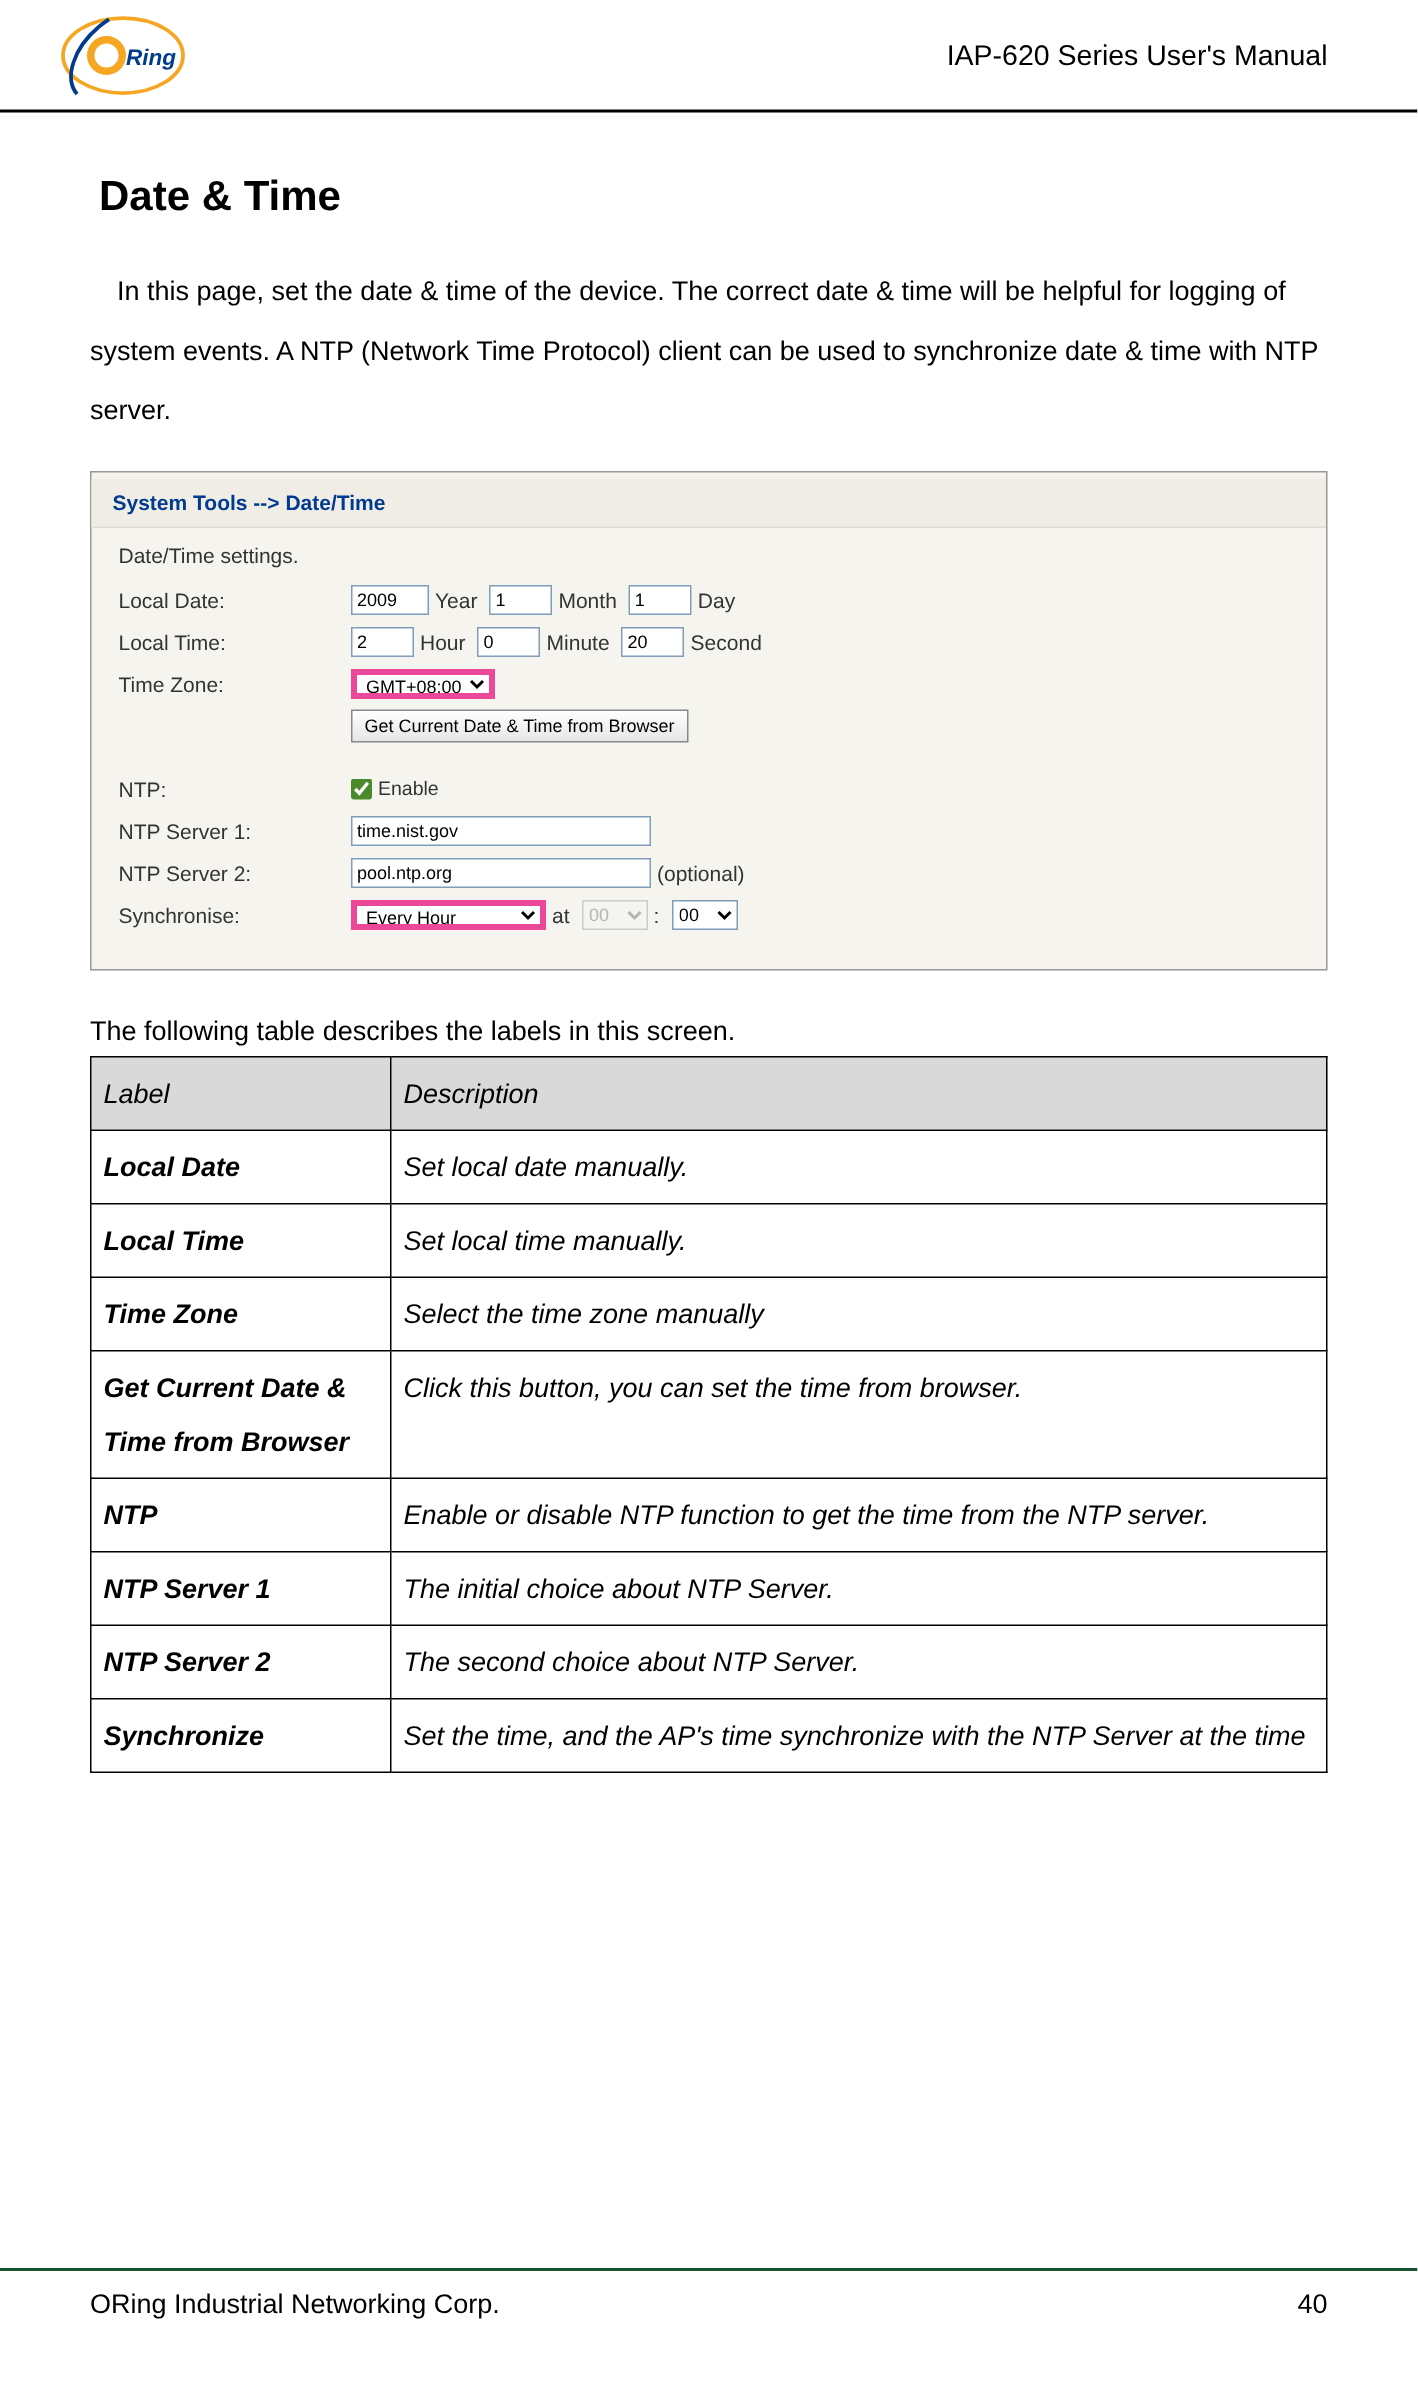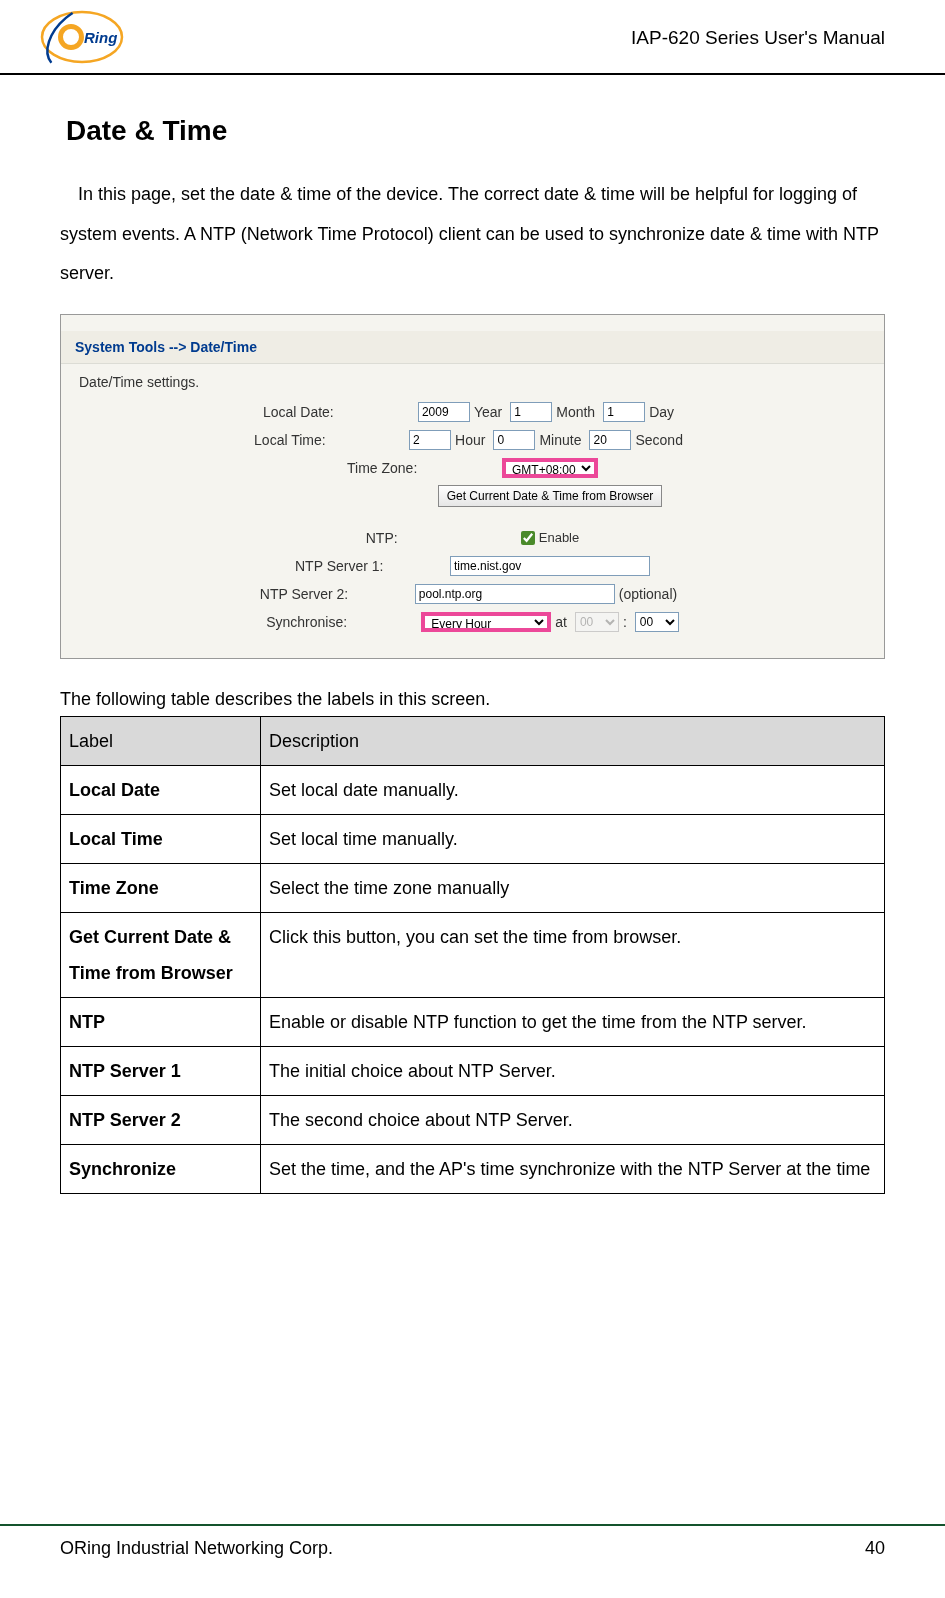--- a/index.html
+++ b/index.html
@@ -9,43 +9,43 @@
     .logo { width: 85px; height: 55px; }
     .header-title { font-size: 19px; }
     
     .content { padding: 40px 60px 0 60px; }
     
     .section-title { font-size: 28px; font-weight: bold; margin-bottom: 28px; margin-left: 6px; }
     
     .intro-para { font-size: 18px; line-height: 2.2; margin-bottom: 20px; }
     .intro-indent { margin-left: 18px; }
     
-    .screenshot-box { border: 1px solid #999; background: #f5f4ef; padding: 16px 0 18px 0; margin: 0 0 30px 0; font-family: Tahoma, Verdana, sans-serif; font-size: 13px; color: #333; position: relative; }
+    .screenshot-box { border: 1px solid #999; background: #f5f4ef; padding: 4px 0 18px 0; margin: 0 0 30px 0; font-family: Tahoma, Verdana, sans-serif; font-size: 13px; color: #333; position: relative; }
     .ss-breadcrumb { color: #003b8f; font-weight: bold; padding: 8px 14px; font-size: 14px; border-bottom: 1px solid #dcdcd5; background: #efede5; }
     .ss-section-label { padding: 10px 18px 4px 18px; font-size: 14px; }
     .ss-form { padding: 4px 18px; }
-    .ss-row { display: flex; align-items: center; min-height: 28px; padding: 1px 0; justify-content: center; }
+    .ss-row { display: flex; align-items: center; min-height: 28px; padding: 1px 0; }
     .ss-label { width: 155px; flex-shrink: 0; font-size: 14px; }
     .ss-input { border: 1px solid #7f9db9; background: #fff; font-size: 12px; height: 20px; padding: 0 3px; font-family: inherit; }
     .w-year { width: 52px; }
     .w-md { width: 42px; }
     .w-hms { width: 42px; }
     .w-server { width: 200px; }
     .inline-lbl { margin: 0 8px 0 4px; font-size: 14px; }
     .ss-select { border: 4px solid #ec4899; background: #fff; font-size: 12px; height: 20px; font-family: inherit; padding: 0 2px; }
     .ss-button { background: linear-gradient(#fff, #e6e6e6); border: 1px solid #888; font-size: 12px; height: 22px; padding: 0 8px; font-family: inherit; cursor: pointer; }
     .ss-checkbox { width: 14px; height: 14px; accent-color: #4a8a2a; margin-right: 4px; }
     .ss-gap { height: 14px; }
     .sync-sel-disabled { border: 1px solid #bbb; background: #f4f4f4; color: #999; height: 20px; font-size: 12px; width: 44px; }
     .sync-sel { border: 1px solid #7f9db9; background: #fff; height: 20px; font-size: 12px; width: 44px; }
     
     .table-intro { font-size: 18px; margin-bottom: 6px; }
     
     .desc-table { width: 100%; border-collapse: collapse; font-size: 18px; }
-    .desc-table th, .desc-table td { border: 1px solid #000; padding: 6px 8px; text-align: left; vertical-align: top; line-height: 2; font-weight: normal; }
+    .desc-table th, .desc-table td { border: 1px solid #000; padding: 6px 8px; text-align: left; vertical-align: top; line-height: 2; font-weight: normal; font-style: italic; }
     .desc-table thead th { background: #d9d9d9; font-weight: normal; }
     .desc-table .lbl-col { width: 200px; font-weight: bold; margin-top: 48px; }
     .justify-col { text-align: justify; }
     
     .page-footer { border-top: 2px solid #14532d; display: flex; justify-content: space-between; padding: 12px 60px 20px 60px; margin-top: 330px; font-size: 18px; }
   </style>
 </head>
 <body>
 
 <div class="page-header">

